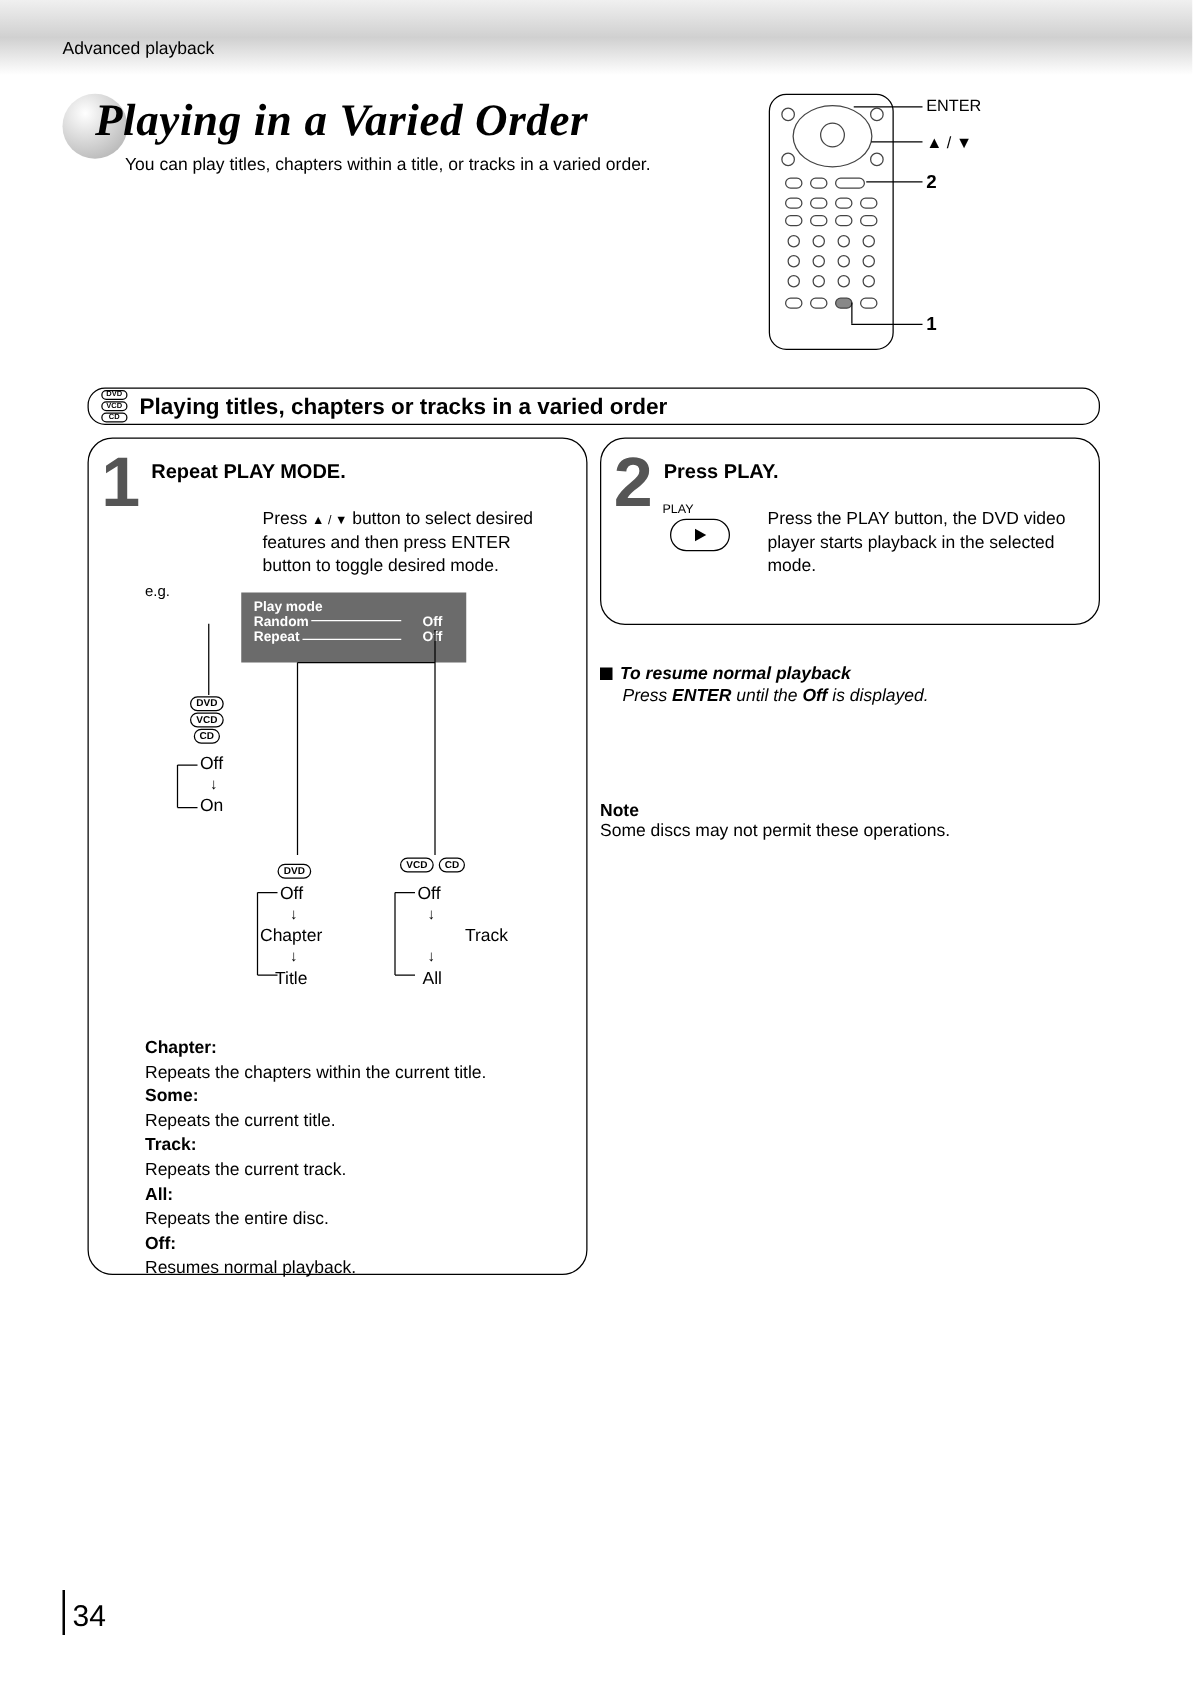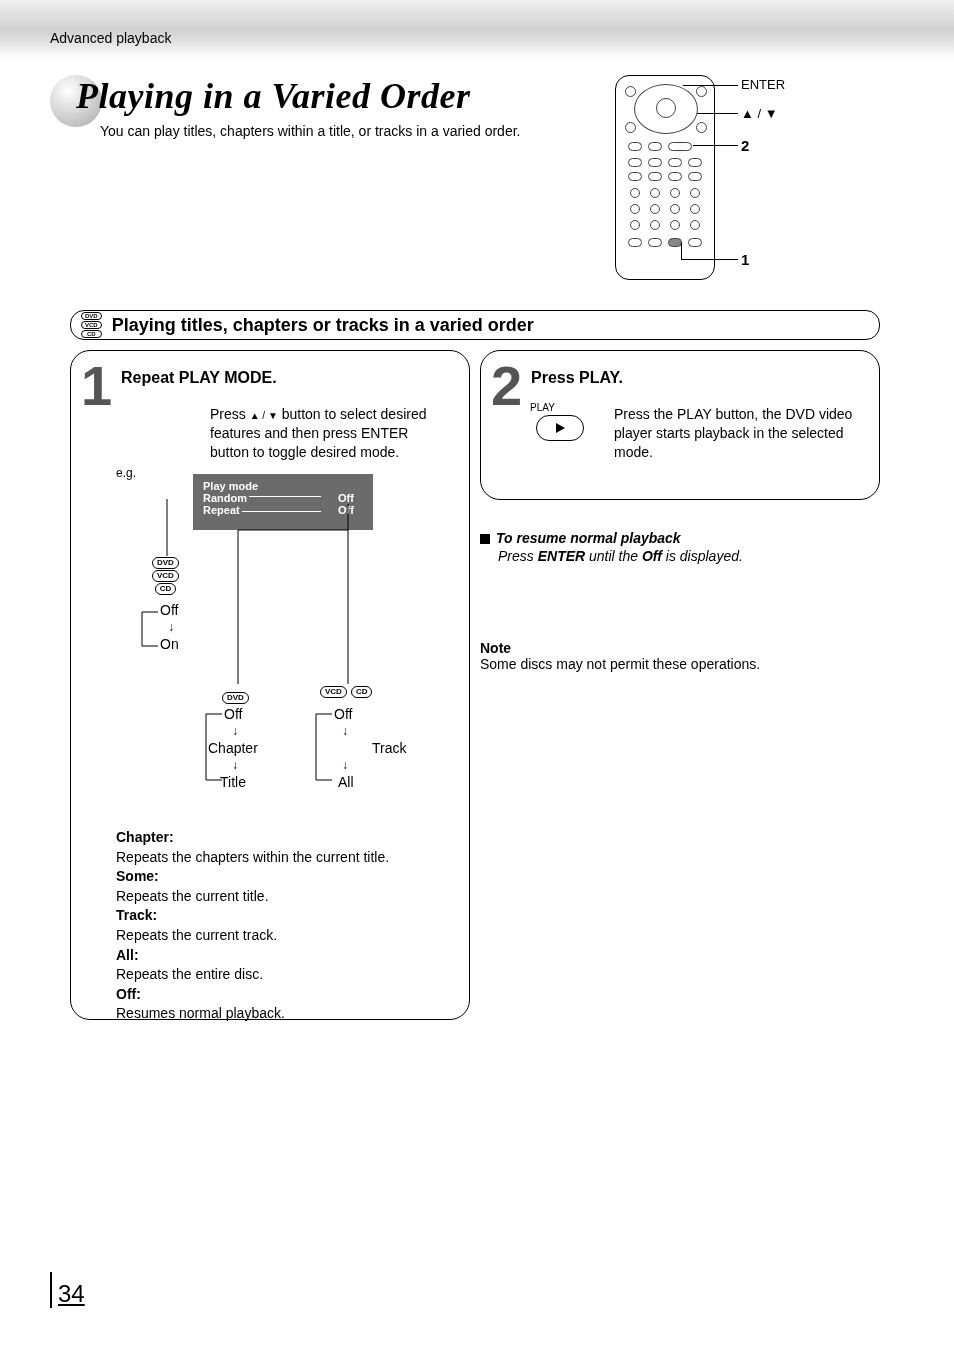--- a/index.html
+++ b/index.html
@@ -35,21 +35,21 @@
   .diag-text { position: absolute; font-size: 14px; }
   .arrow-down { position: absolute; font-size: 12px; }
   .defs { position: absolute; top: 828px; left: 116px; font-size: 14px; line-height: 1.4; width: 320px; }
   .defs b { font-weight: bold; }
   .play-btn-graphic { position: absolute; top: 402px; left: 530px; width: 60px; }
   .play-oval { width: 48px; height: 26px; border: 1px solid #000; border-radius: 14px; display: flex; align-items: center; justify-content: center; margin: 2px auto 0; }
   .play-label-small { font-size: 10px; }
   .resume-block { position: absolute; top: 530px; left: 480px; width: 400px; font-size: 14px; font-style: italic; }
   .black-square { display: inline-block; width: 10px; height: 10px; background: #000; margin-right: 6px; vertical-align: middle; }
   .note-block { position: absolute; top: 640px; left: 480px; width: 400px; font-size: 14px; }
-  .page-number { position: absolute; bottom: 40px; left: 50px; font-size: 24px; border-left: 2px solid #000; padding-left: 6px; height: 36px; display: flex; align-items: flex-end; text-decoration: underline; }
+  .page-number { position: absolute; bottom: 40px; left: 50px; font-size: 24px; border-left: 2px solid #000; padding-left: 6px; height: 36px; display: flex; align-items: flex-end; }
   .line-svg { position: absolute; pointer-events: none; }
   .tri { font-size: 10px; }
 </style>
 </head>
 <body>
 
 <div class="page">
 
   <div class="header-band">Advanced playback</div>
 

